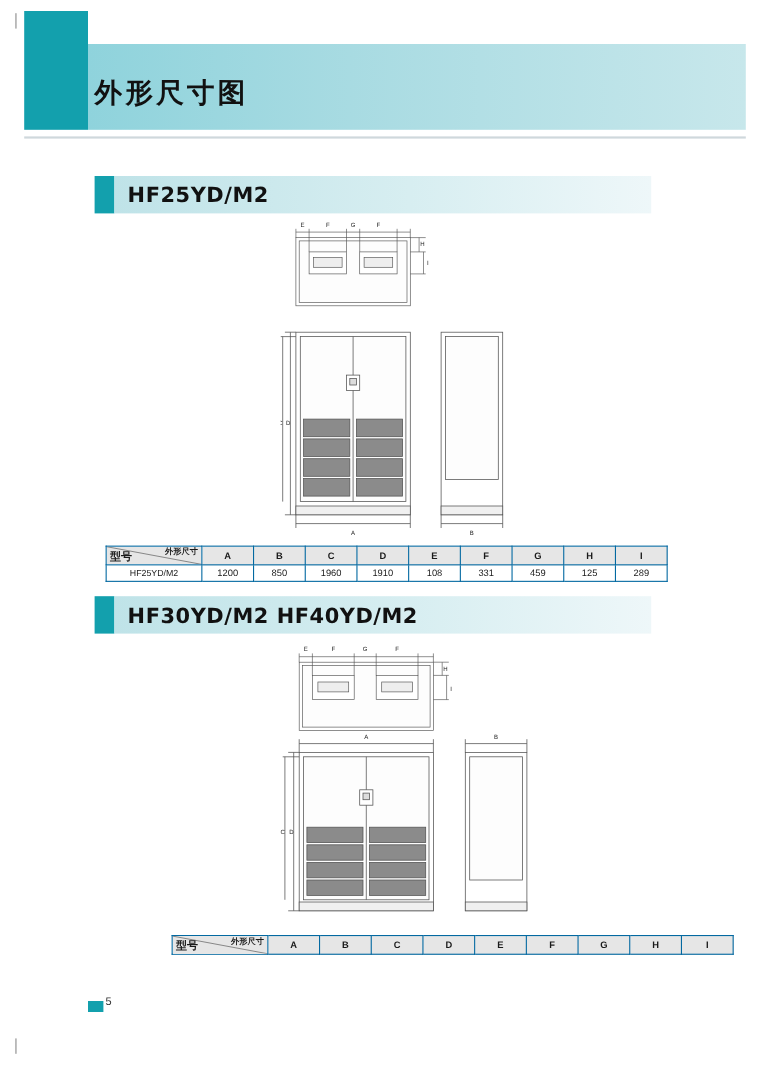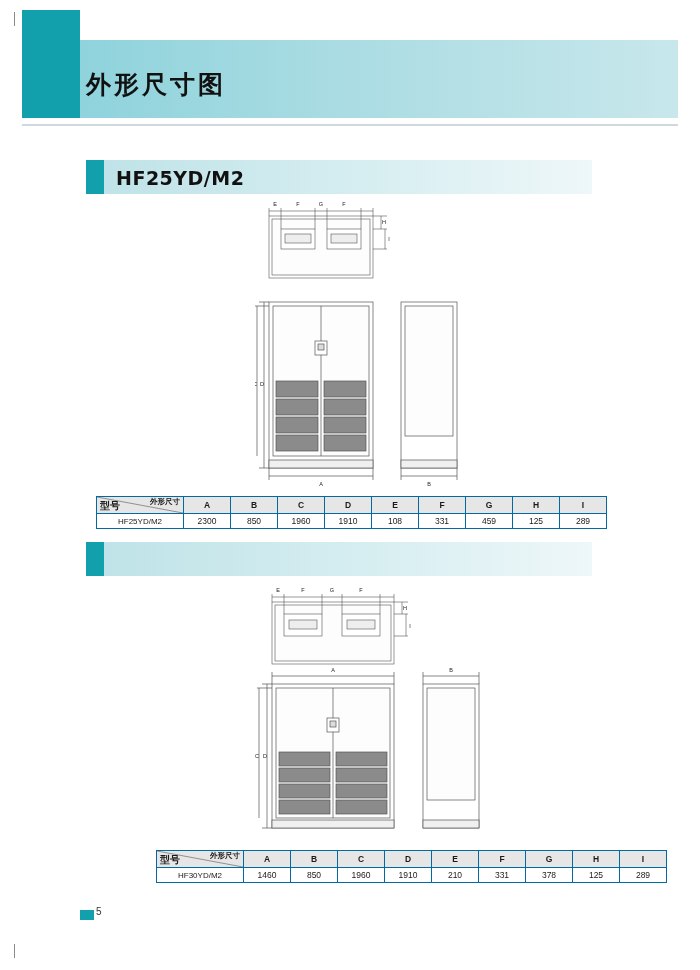--- a/index.html
+++ b/index.html
@@ -290,36 +290,37 @@
         <td class="dcell">E</td>
         <td class="dcell">F</td>
         <td class="dcell">G</td>
         <td class="dcell">H</td>
         <td class="dcell">I</td>
       </tr>
     </thead>
     <tbody>
       <tr>
         <td class="model">HF25YD/M2</td>
-        <td class="dcell">2300</td>
+        <td class="dcell">1200</td>
         <td class="dcell">850</td>
         <td class="dcell">1960</td>
         <td class="dcell">1910</td>
         <td class="dcell">108</td>
         <td class="dcell">331</td>
         <td class="dcell">459</td>
         <td class="dcell">125</td>
         <td class="dcell">289</td>
       </tr>
     </tbody>
   </table>
 
   <div class="sec-banner" style="left:86px; top:542px; width:506px;">
     <div class="sb-tab"></div>
     <div class="sb-body" style="width:488px;"></div>
+    <div class="sb-text">HF30YD/M2  HF40YD/M2</div>
   </div>
 
   <div class="draw" style="left:248px; top:584px;">
     <svg width="250" height="265" viewBox="0 0 250 265">
       <g stroke="#555" fill="none" stroke-width="0.6">
 
         <rect x="24" y="18" width="122" height="62" fill="#ffffff"></rect>
         <rect x="27" y="21" width="116" height="56" fill="#fdfdfd"></rect>
         <rect x="36" y="30" width="38" height="22" fill="#ffffff"></rect>
         <rect x="41" y="36" width="28" height="9" fill="#eeeeee"></rect>
@@ -406,31 +407,19 @@
         <td class="dcell">C</td>
         <td class="dcell">D</td>
         <td class="dcell">E</td>
         <td class="dcell">F</td>
         <td class="dcell">G</td>
         <td class="dcell">H</td>
         <td class="dcell">I</td>
       </tr>
     </thead>
     <tbody>
-      <tr>
-        <td class="model">HF30YD/M2</td>
-        <td class="dcell">1460</td>
-        <td class="dcell">850</td>
-        <td class="dcell">1960</td>
-        <td class="dcell">1910</td>
-        <td class="dcell">210</td>
-        <td class="dcell">331</td>
-        <td class="dcell">378</td>
-        <td class="dcell">125</td>
-        <td class="dcell">289</td>
-      </tr>
     </tbody>
   </table>
 
   <div class="footer-mark"></div>
   <div class="footer-num">5</div>
 
 </div>
 
 </body></html>

